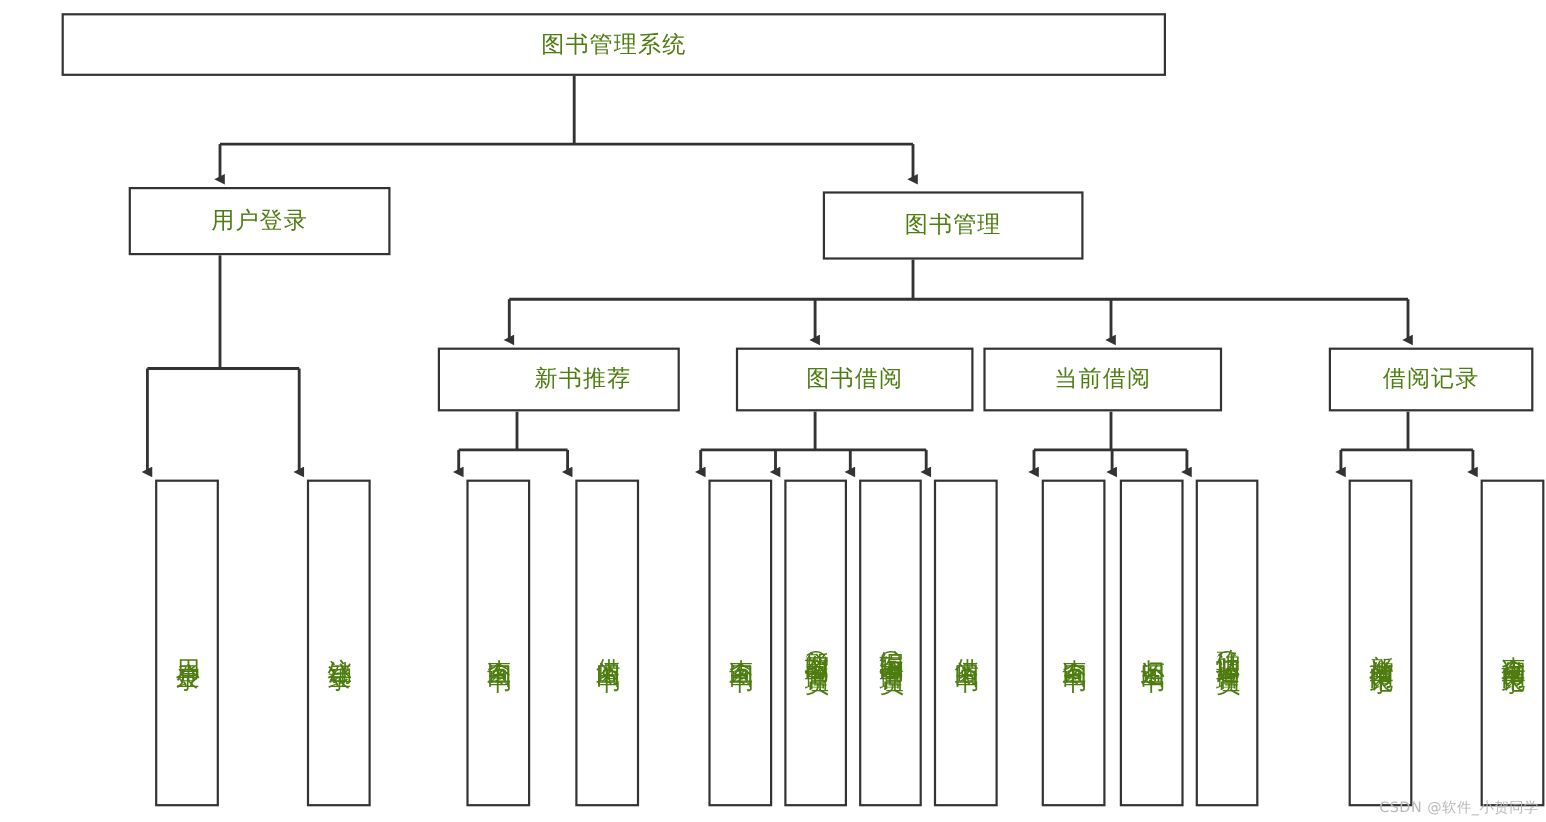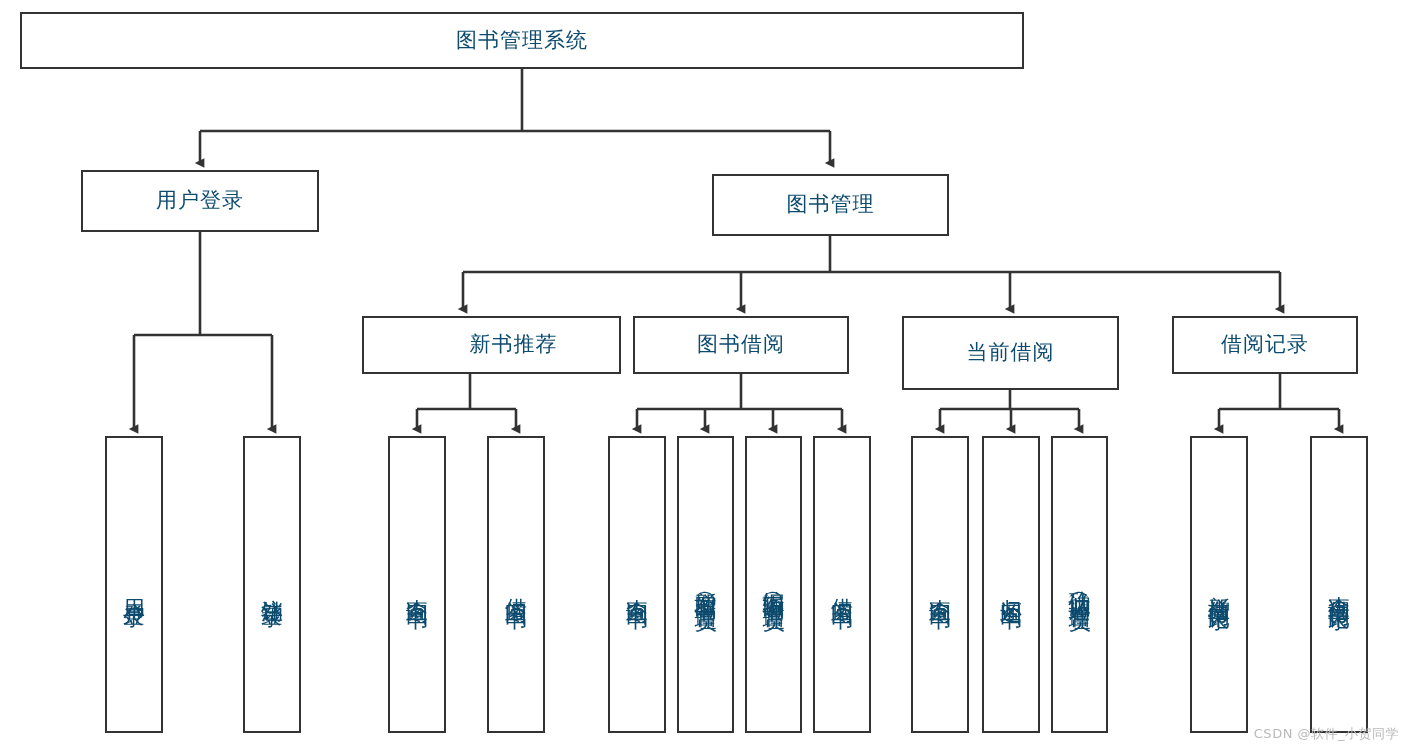--- a/index.html
+++ b/index.html
@@ -30,21 +30,22 @@
     pointer-events: none;
   }
   .node {
     position: absolute;
     box-sizing: border-box;
     background: #ffffff;
     border: 2.5px solid #333333;
     display: flex;
     align-items: center;
     justify-content: center;
-    color: #0c4a6e;
+    color: #4d7c0f;
+    margin-left: 36px;
   }
   .node-label {
     display: block;
     text-align: center;
     line-height: 1.12;
     letter-spacing: 1px;
   }
   
   .node.horiz .node-label {
     font-size: 21px;
@@ -134,27 +135,27 @@
     <span class="node-label">图书管理系统</span>
   </div>
 
   <div class="node horiz" style="left:81px; top:170px; width:238px; height:62px;">
     <span class="node-label">用户登录</span>
   </div>
   <div class="node horiz" style="left:712px; top:174px; width:237px; height:62px;">
     <span class="node-label">图书管理</span>
   </div>
 
-  <div class="node horiz" style="left:362px; top:316px; width:259px; height:58px;padding-left:44px;">
+  <div class="node horiz" style="left:362px; top:316px; width:220px; height:58px;padding-left:44px;">
     <span class="node-label">新书推荐</span>
   </div>
   <div class="node horiz" style="left:633px; top:316px; width:216px; height:58px;">
     <span class="node-label">图书借阅</span>
   </div>
-  <div class="node horiz" style="left:902px; top:316px; width:217px; height:74px;">
+  <div class="node horiz" style="left:858px; top:316px; width:217px; height:58px;">
     <span class="node-label">当前借阅</span>
   </div>
   <div class="node horiz" style="left:1172px; top:316px; width:186px; height:58px;">
     <span class="node-label">借阅记录</span>
   </div>
 
   <div class="node vert" style="left:105px; top:436px; width:58px; height:297px;">
     <span class="node-label">用户登录</span>
   </div>
   <div class="node vert" style="left:243px; top:436px; width:58px; height:297px;">

